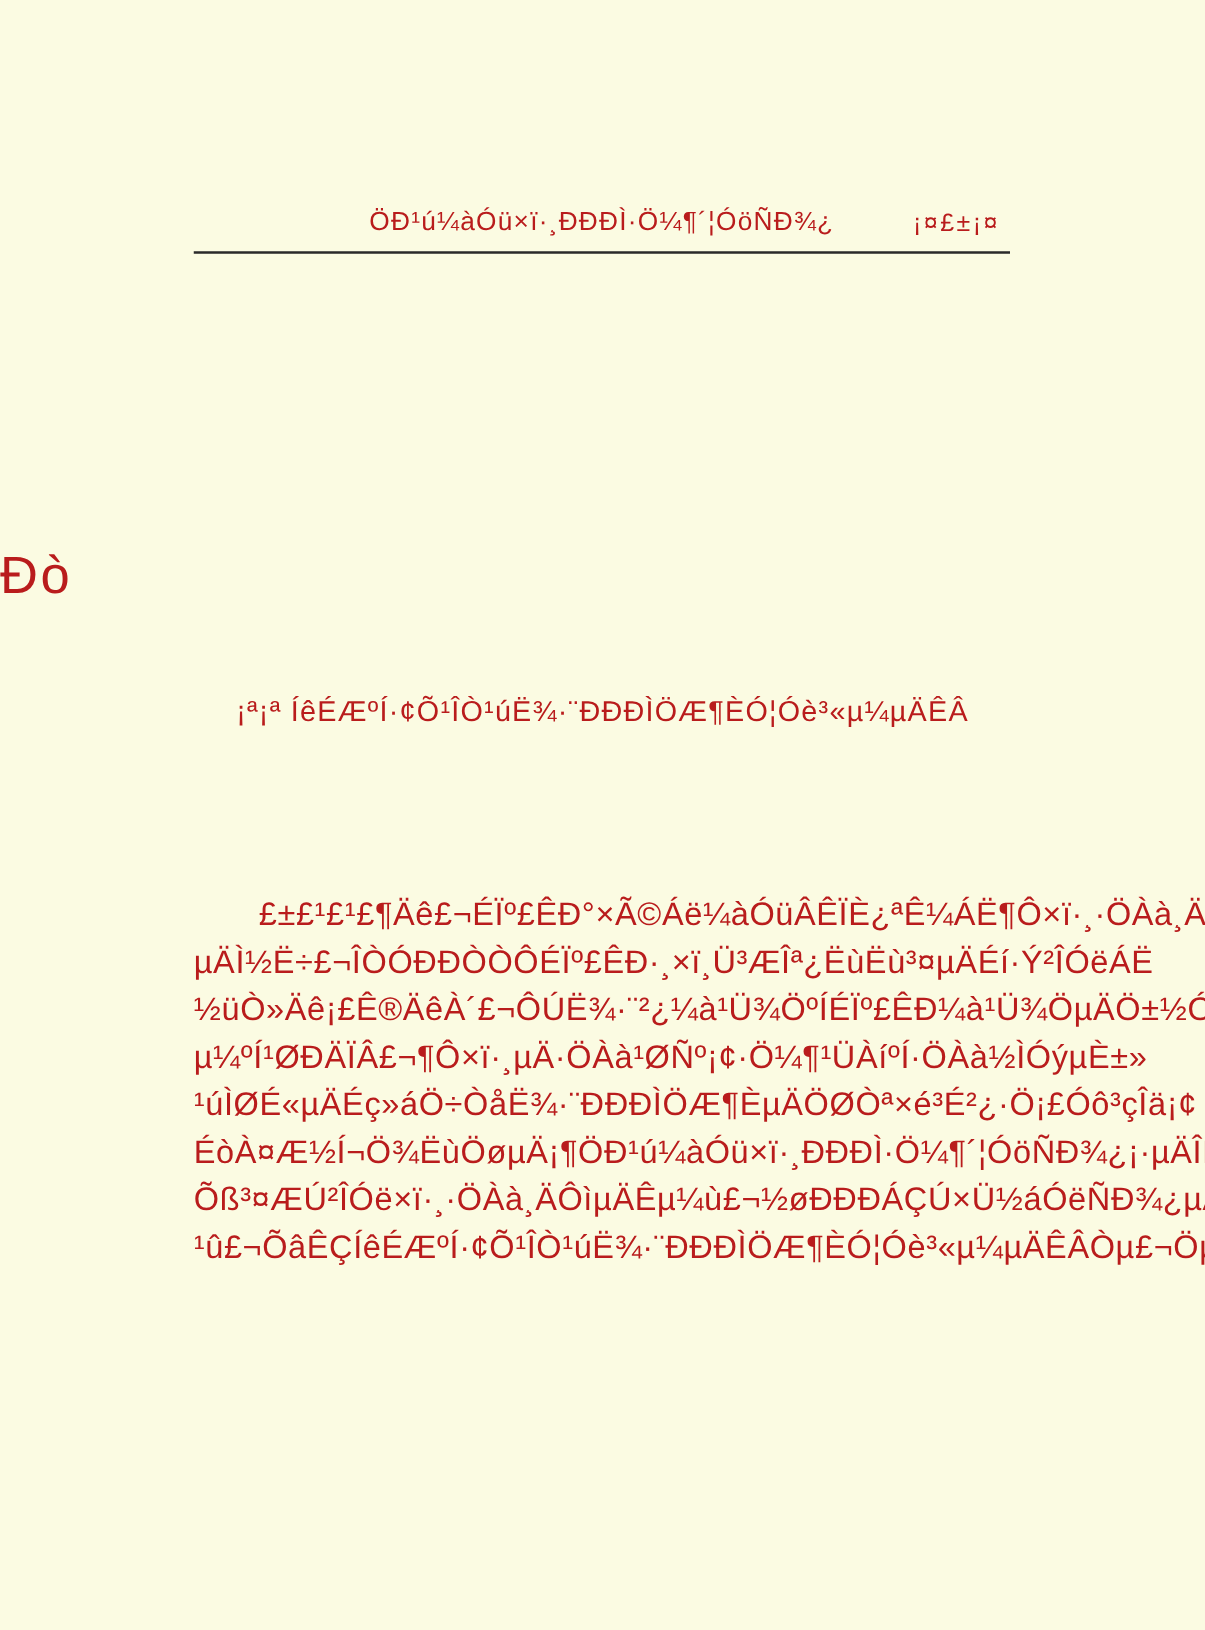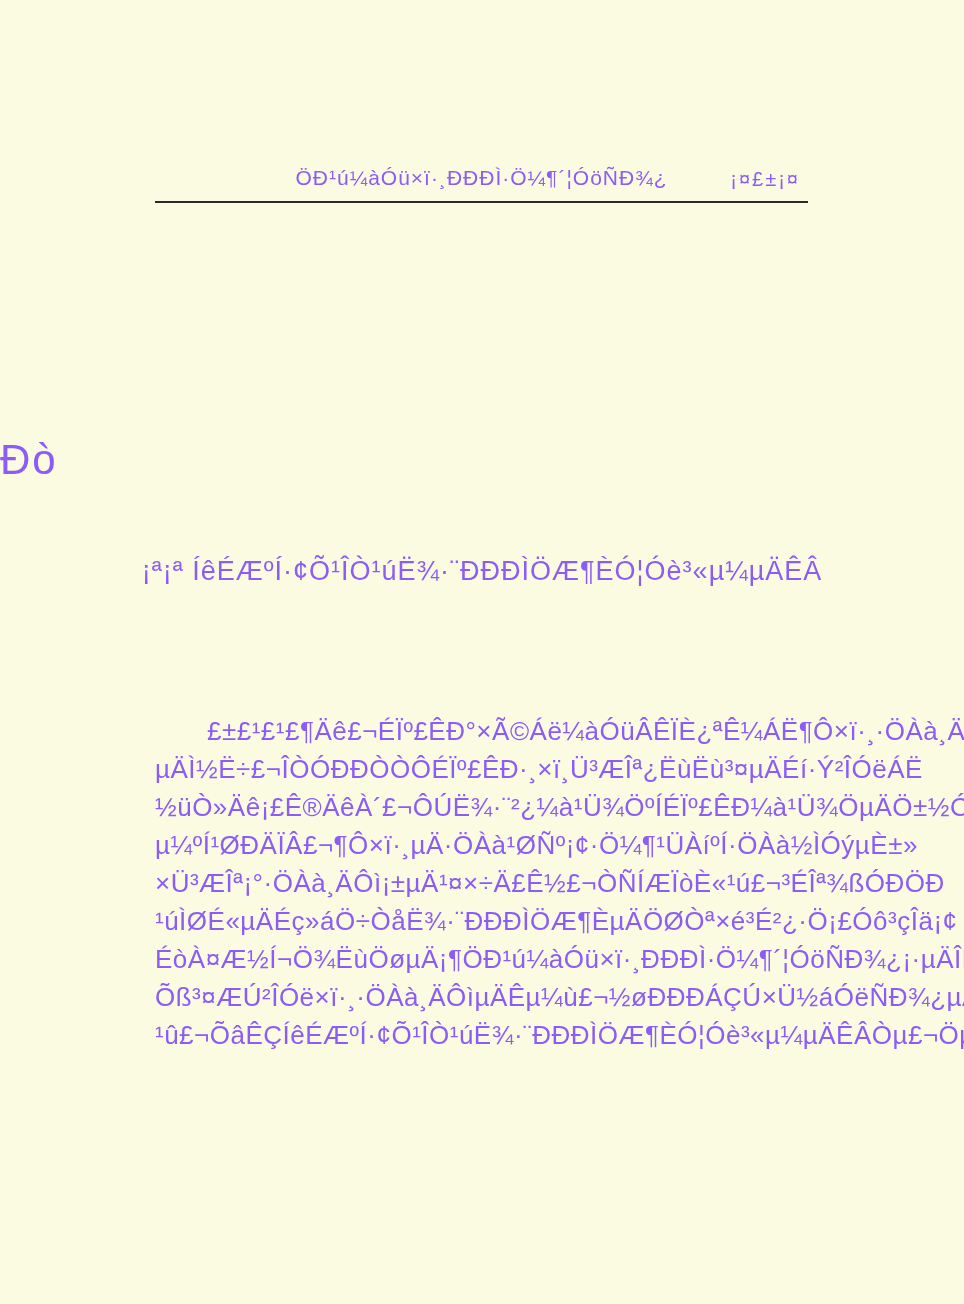--- a/index.html
+++ b/index.html
@@ -1,21 +1,21 @@
 <!DOCTYPE html>
 <html><head>
 <meta charset="utf-8">
 <style>
   html,body{margin:0;padding:0;}
   .page{
     position:relative;
     width:964px;height:1304px;
     background:#fbfbe2;
     font-family:"Liberation Sans", sans-serif;
-    color:#8b5cf6;
+    color:#b91c1c;
     overflow:hidden;
   }
   .header{
     position:absolute;
     left:155px; top:166px; width:653px; height:34px;
   }
   .header-title{
     display:block;
     text-align:center;
     font-size:21px;
@@ -40,21 +40,21 @@
     left:0; top:436px; width:964px;
     text-align:left;
     font-size:42px;
     font-weight:500;
     letter-spacing:2px;
   }
   .subtitle{
     position:absolute;
     left:0; top:556px; width:964px;
     text-align:center;
-    font-size:27px;
+    font-size:23px;
     letter-spacing:1px;
     white-space:nowrap;
   }
   .body-text{
     position:absolute;
     left:155px; top:712px; width:700px;
     font-size:26px;
     letter-spacing:0.5px;
   }
   .body-line{
@@ -78,20 +78,19 @@
 
   <div class="doc-title">Ðò</div>
 
   <div class="subtitle">¡ª¡ª ÍêÉÆºÍ·¢Õ¹ÎÒ¹úË¾·¨ÐÐÐÌÖÆ¶ÈÓ¦Óè³«µ¼µÄÊÂ</div>
 
   <div class="body-text">
     <div class="body-line indent">£±£¹£¹£¶Äê£¬ÉÏº£ÊÐ°×Ã©Áë¼àÓüÂÊÏÈ¿ªÊ¼ÁË¶Ô×ï·¸·ÖÀà¸ÄÔì</div>
     <div class="body-line">µÄÌ½Ë÷£¬ÎÒÓÐÐÒÒÔÉÏº£ÊÐ·¸×ï¸Ü³ÆÎª¿ËùËù³¤µÄÉí·Ý²ÎÓëÁË</div>
     <div class="body-line">½üÒ»Äê¡£Ê®ÄêÀ´£¬ÔÚË¾·¨²¿¼à¹Ü¾ÖºÍÉÏº£ÊÐ¼à¹Ü¾ÖµÄÖ±½ÓÖ¸</div>
     <div class="body-line">µ¼ºÍ¹ØÐÄÏÂ£¬¶Ô×ï·¸µÄ·ÖÀà¹ØÑº¡¢·Ö¼¶¹ÜÀíºÍ·ÖÀà½ÌÓýµÈ±»</div>
-    <div class="body-line">×Ü³ÆÎª¡°·ÖÀà¸ÄÔì¡±µÄ¹¤×÷Ä£Ê½£¬ÒÑÍÆÏòÈ«¹ú£¬³ÉÎª¾ßÓÐÖÐ</div>
     <div class="body-line">¹úÌØÉ«µÄÉç»áÖ÷ÒåË¾·¨ÐÐÐÌÖÆ¶ÈµÄÖØÒª×é³É²¿·Ö¡£Óô³çÎä¡¢</div>
     <div class="body-line">ÉòÀ¤Æ½Í¬Ö¾ËùÖøµÄ¡¶ÖÐ¹ú¼àÓü×ï·¸ÐÐÐÌ·Ö¼¶´¦ÓöÑÐ¾¿¡·µÄÎÊ</div>
     <div class="body-line">Õß³¤ÆÚ²ÎÓë×ï·¸·ÖÀà¸ÄÔìµÄÊµ¼ù£¬½øÐÐÐÁÇÚ×Ü½áÓëÑÐ¾¿µÄ³É</div>
     <div class="body-line">¹û£¬ÕâÊÇÍêÉÆºÍ·¢Õ¹ÎÒ¹úË¾·¨ÐÐÐÌÖÆ¶ÈÓ¦Óè³«µ¼µÄÊÂÒµ£¬ÖµµÃ</div>
   </div>
 
 </div>
 
 </body></html>

